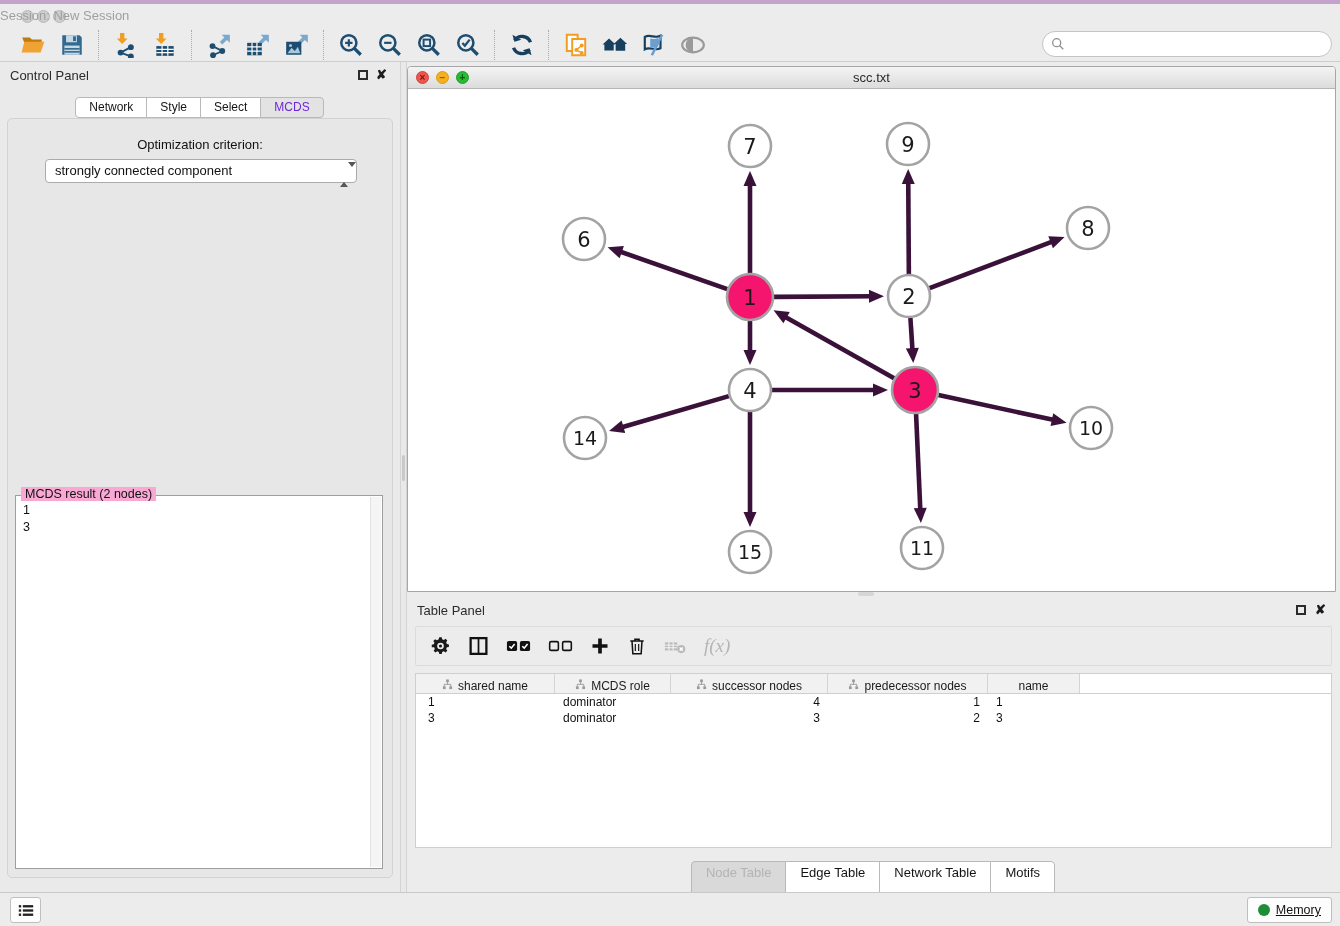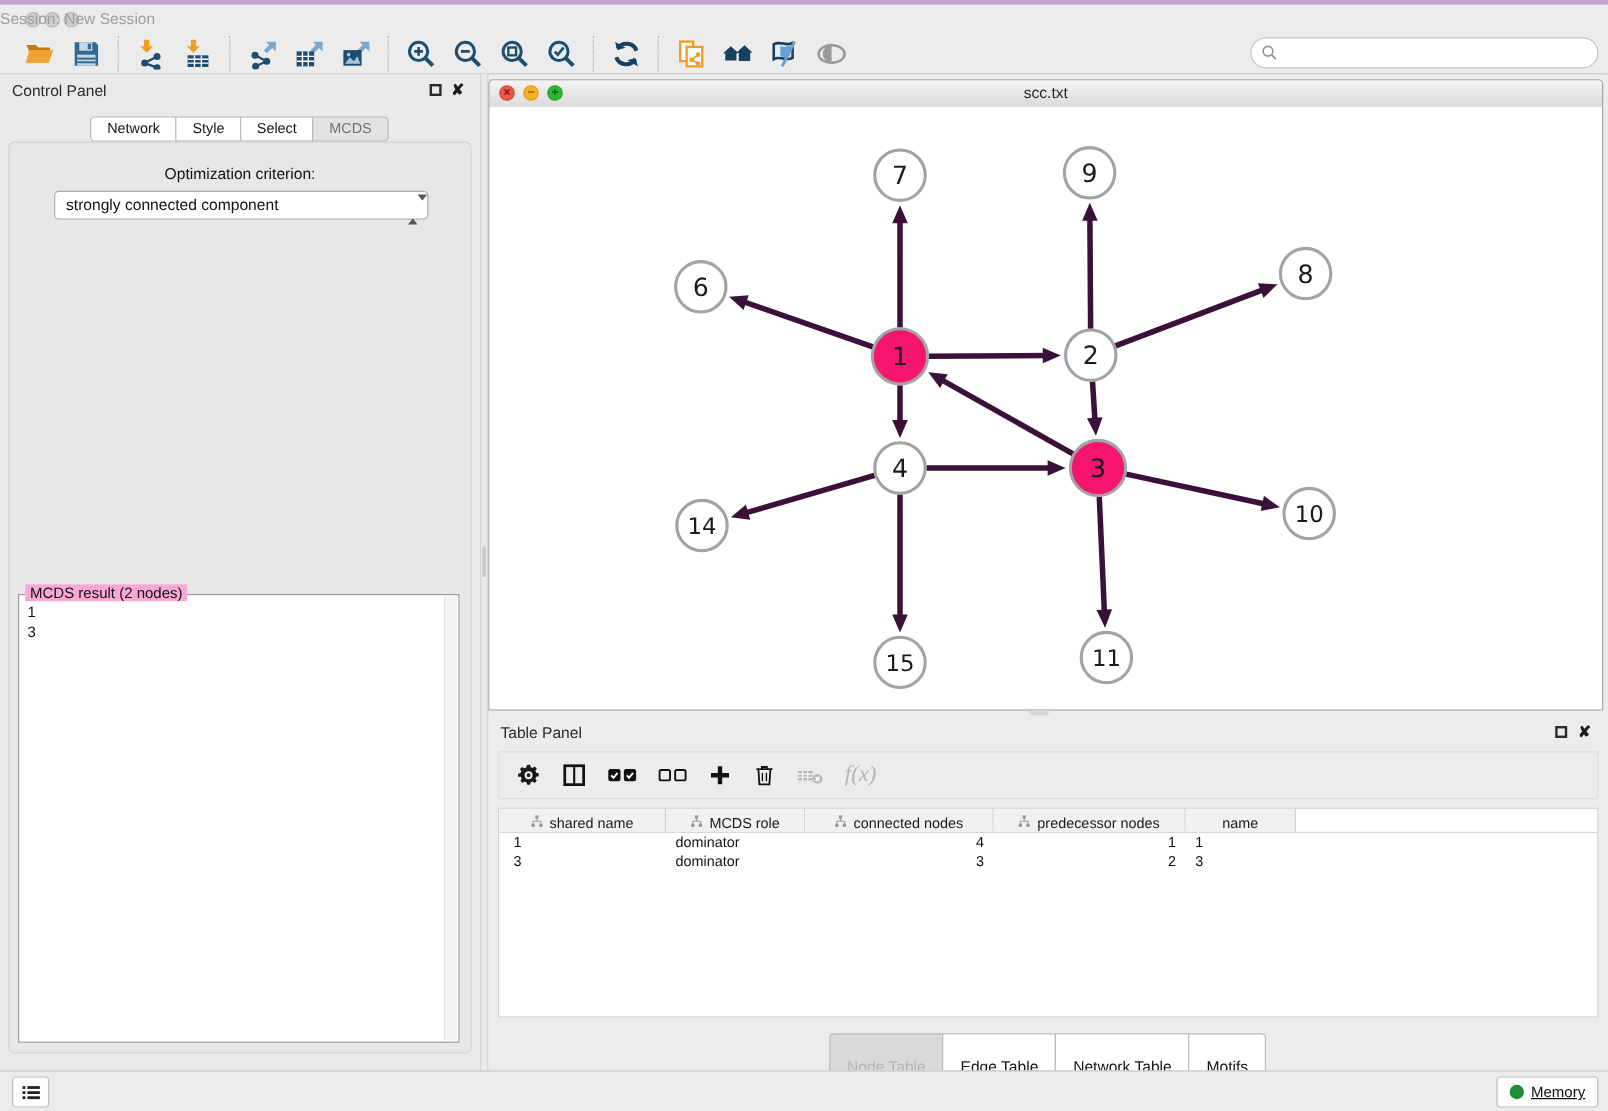--- a/index.html
+++ b/index.html
@@ -27,21 +27,21 @@
   
   .control-panel{position:absolute;left:0;top:62px;width:400px;height:830px;background:#eaeaea;}
   .panel-header{height:28px;line-height:28px;padding-left:10px;font-size:13px;color:#2b2b2b;}
   .win-btn-float{position:absolute;top:8px;width:10px;height:10px;border:2px solid #2b2b2b;}
   .win-btn-close{position:absolute;top:6px;font-size:13px;font-weight:bold;color:#1c1c1c;line-height:14px;}
   .cp-float{right:32px;} .cp-close{right:13px;}
   .cp-tabs{position:absolute;top:35px;left:0;right:0;display:flex;justify-content:center;}
   .seg-tab{font-size:12px;height:21px;line-height:19px;padding:0 13px;background:#fff;border:1px solid #b9b9b9;margin-left:-1px;color:#141414;cursor:default;}
   .seg-tab.first{border-radius:4px 0 0 4px;}
   .seg-tab.last{border-radius:0 4px 4px 0;}
-  .seg-tab.active{background:#e3e3e3;color:#737373;}
+  .seg-tab.active{background:#e3e3e3;color:#6d28d9;}
   .cp-body{position:absolute;top:56px;left:7px;right:7px;bottom:14px;background:#e7e7e7;border:1px solid #d2d2d2;border-radius:5px;}
   .opt-label{position:absolute;top:18px;left:0;right:0;text-align:center;font-size:13px;color:#111;}
   .dropdown{position:absolute;top:40px;left:37px;width:312px;height:24px;background:#fff;border:1px solid #ababab;border-radius:4px;font-size:13px;line-height:22px;padding-left:9px;color:#111;cursor:default;}
   .dd-arrows{position:absolute;right:7px;top:4px;width:9px;}
   .dd-arrows .up{width:0;height:0;border-left:4.5px solid transparent;border-right:4.5px solid transparent;border-bottom:5px solid #555;margin-bottom:3px;}
   .dd-arrows .down{width:0;height:0;border-left:4.5px solid transparent;border-right:4.5px solid transparent;border-top:5px solid #555;}
   .btn-row{position:absolute;top:73px;left:0;right:0;display:flex;justify-content:center;gap:15px;}
   .btn{height:24px;background:#fff;border:1px solid #ababab;border-radius:4px;font-size:13px;padding:0 16px;color:#111;line-height:22px;cursor:default;}
   .result-group{position:absolute;left:7px;right:9px;top:376px;bottom:8px;border:1px solid #9e9e9e;background:#fff;}
   .result-legend{position:absolute;top:-9px;left:5px;background:#f9a8d4;padding:0 4px;font-size:12.5px;color:#111;text-align:right;}
@@ -70,21 +70,21 @@
   .tp-icon.disabled{opacity:1;}
   .fx{font-family:"Liberation Serif",serif;font-style:italic;font-size:19px;color:#b5b5b5;}
   .tp-table{position:absolute;top:76px;left:8px;right:8px;height:175px;background:#fff;border:1px solid #cfcfcf;overflow:hidden;}
   .tp-hrow{display:flex;height:20px;border-bottom:1px solid #cfcfcf;}
   .tp-hcell{background:#f1f1f1;border-right:1px solid #d4d4d4;display:flex;align-items:flex-end;justify-content:center;gap:5px;font-size:12px;color:#1a1a1a;flex:0 0 auto;}
   .tp-hfill{flex:1;background:#fff;}
   .tp-row{display:flex;height:16px;font-size:12px;color:#111;}
   .tp-cell{flex:0 0 auto;line-height:16px;white-space:nowrap;overflow:hidden;}
   .al{padding-left:12px;text-align:left;} .al2{padding-left:8px;text-align:left;} .ar{padding-right:8px;text-align:right;} .al3{padding-left:8px;text-align:left;}
   .tp-tabs{position:absolute;top:264px;left:0;right:0;display:flex;justify-content:center;}
-  .tp-tabs .seg-tab{font-size:13px;height:37px;line-height:21px;padding:16px 14px;}
+  .tp-tabs .seg-tab{font-size:13px;height:37px;line-height:21px;padding:0 14px;}
   .tp-tabs .seg-tab.active{background:#d9d9d9;color:#b4b4b4;}
 
   
   .statusbar{position:absolute;left:0;right:0;bottom:0;height:34px;background:#ececec;border-top:1px solid #c9c9c9;}
   .sb-btn{position:absolute;top:4px;height:26px;background:#fdfdfd;border:1px solid #bfbfbf;border-radius:3px;display:flex;align-items:center;justify-content:center;cursor:default;}
   .sb-list{left:10px;width:31px;}
   .sb-memory{right:8px;padding:0 10px;gap:6px;font-size:12.5px;color:#111;text-decoration:underline;}
   .mem-dot{width:12px;height:12px;border-radius:50%;background:#1d8e35;}
 </style>
 </head>
@@ -464,21 +464,21 @@
             </svg></span>
           <span>MCDS role</span>
         </span>
         <span class="tp-hcell" style="width: 157px;">
           <span><svg viewBox="0 0 12 12" width="11" height="11">
               <rect x="4.5" y="0.5" width="3" height="3" fill="#999"></rect>
               <path d="M6 3.5v2.3M2.5 5.8h7M2.5 5.8v2.2M9.5 5.8v2.2" stroke="#999" stroke-width="1" fill="none"></path>
               <rect x="1" y="8" width="3" height="3" fill="#999"></rect>
               <rect x="8" y="8" width="3" height="3" fill="#999"></rect>
             </svg></span>
-          <span>connected nodes</span>
+          <span>successor nodes</span>
         </span>
         <span class="tp-hcell" style="width: 160px;">
           <span><svg viewBox="0 0 12 12" width="11" height="11">
               <rect x="4.5" y="0.5" width="3" height="3" fill="#999"></rect>
               <path d="M6 3.5v2.3M2.5 5.8h7M2.5 5.8v2.2M9.5 5.8v2.2" stroke="#999" stroke-width="1" fill="none"></path>
               <rect x="1" y="8" width="3" height="3" fill="#999"></rect>
               <rect x="8" y="8" width="3" height="3" fill="#999"></rect>
             </svg></span>
           <span>predecessor nodes</span>
         </span>

